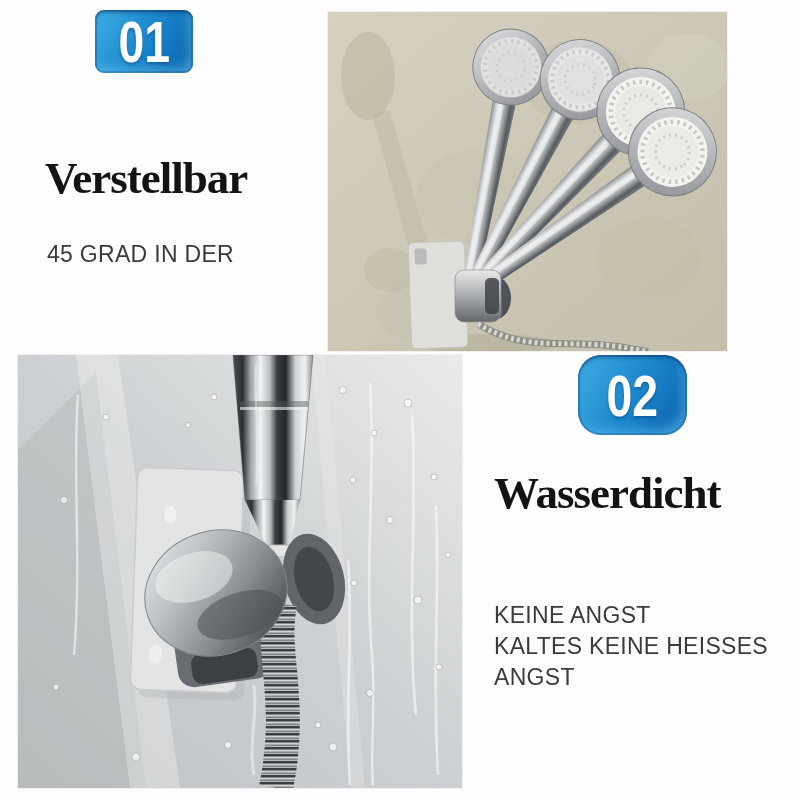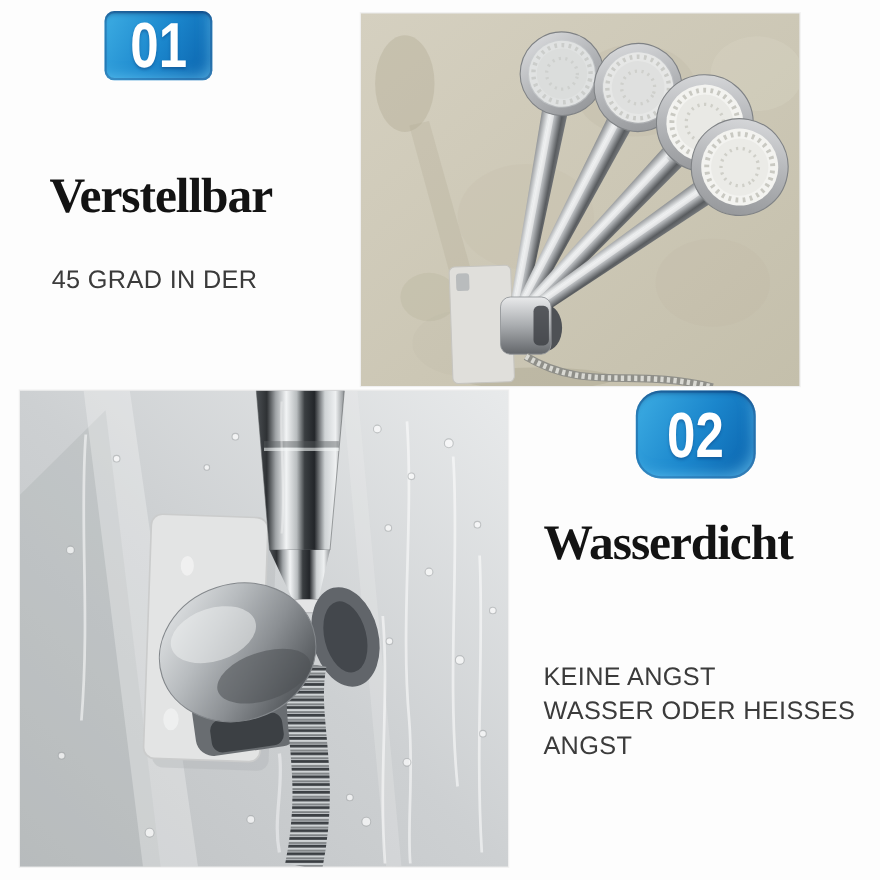--- a/index.html
+++ b/index.html
@@ -266,17 +266,17 @@
       <path d="M236,330 C240,360 230,390 236,420" stroke="#f5f6f7" stroke-width="3" opacity=".5" fill="none"></path>
     </svg>
   </div>
 
   <div class="badge badge-02">
     <span class="digits">02</span>
   </div>
   <h1 class="heading" id="heading-two">Wasserdicht</h1>
   <div class="caption" id="caption-two">
     <div>KEINE ANGST</div>
-    <div>WASSER ODER HEISSES</div>
+    <div>KALTES KEINE HEISSES</div>
     <div>ANGST</div>
   </div>
 
 </div>
 
 </body></html>

